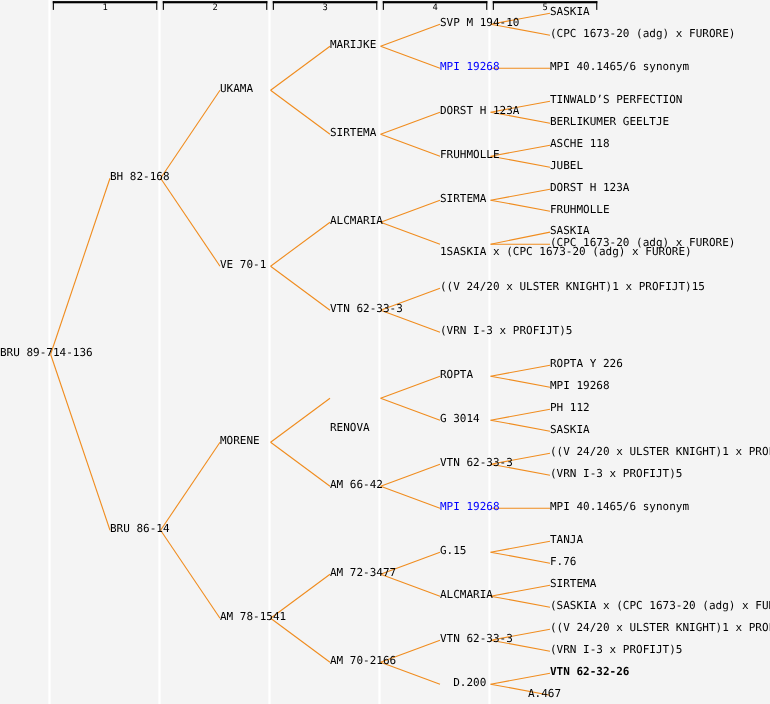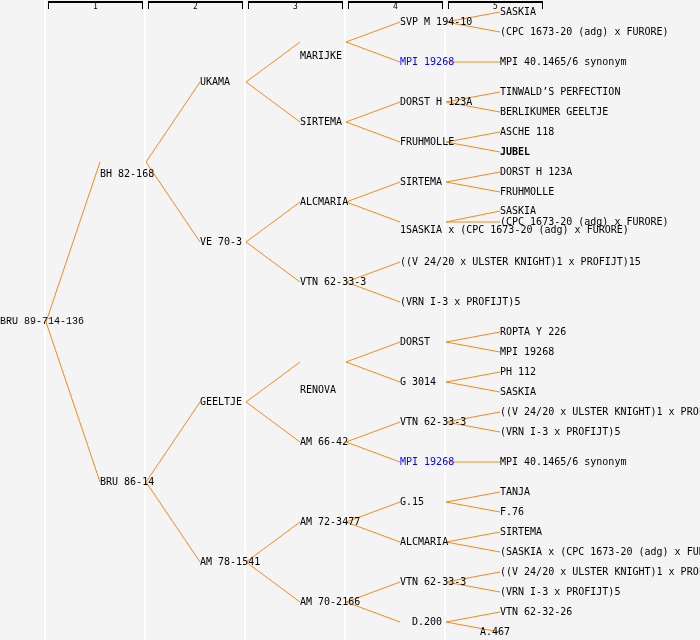--- a/index.html
+++ b/index.html
@@ -132,51 +132,51 @@
       <line x1="446" y1="582" x2="500" y2="592" stroke="#f08c1e" stroke-width="1"></line>
       <line x1="346" y1="602" x2="400" y2="582" stroke="#f08c1e" stroke-width="1"></line>
       <line x1="446" y1="622" x2="500" y2="612" stroke="#f08c1e" stroke-width="1"></line>
       <line x1="446" y1="622" x2="500" y2="632" stroke="#f08c1e" stroke-width="1"></line>
       <line x1="346" y1="602" x2="400" y2="622" stroke="#f08c1e" stroke-width="1"></line>
       <line x1="246" y1="562" x2="300" y2="602" stroke="#f08c1e" stroke-width="1"></line>
       <line x1="146" y1="482" x2="200" y2="562" stroke="#f08c1e" stroke-width="1"></line>
       <line x1="46" y1="322" x2="100" y2="482" stroke="#f08c1e" stroke-width="1"></line>
     </svg>
   <div id="nodes">
-      <div class="node" style="left: 0px; top: 322px; font-family: Liberation Mono, monospace;">BRU 89-714-136</div>
-      <div class="node" style="left: 100px; top: 162px; margin-top: 12px;">BH 82-168</div>
+      <div class="node" style="left: 0px; top: 322px;">BRU 89-714-136</div>
+      <div class="node" style="left: 100px; top: 162px;">BH 82-168</div>
       <div class="node" style="left: 200px; top: 82px;">UKAMA</div>
-      <div class="node" style="left: 300px; top: 42px; margin-top: 14px;">MARIJKE</div>
+      <div class="node" style="left: 300px; top: 42px;">MARIJKE</div>
       <div class="node" style="left: 400px; top: 22px;">SVP M 194-10</div>
       <div class="node" style="left: 500px; top: 12px;">SASKIA</div>
       <div class="node" style="left: 500px; top: 32px;">(CPC 1673-20 (adg) x FURORE)</div>
       <div class="node link" style="left: 400px; top: 62px;">MPI 19268</div>
       <div class="node" style="left: 500px; top: 62px;">MPI 40.1465/6 synonym</div>
       <div class="node" style="left: 300px; top: 122px;">SIRTEMA</div>
       <div class="node" style="left: 400px; top: 102px;">DORST H 123A</div>
       <div class="node" style="left: 500px; top: 92px;">TINWALD’S PERFECTION</div>
       <div class="node" style="left: 500px; top: 112px;">BERLIKUMER GEELTJE</div>
       <div class="node" style="left: 400px; top: 142px;">FRUHMOLLE</div>
       <div class="node" style="left: 500px; top: 132px;">ASCHE 118</div>
-      <div class="node" style="left: 500px; top: 152px; font-weight: bold;">JUBEL</div>
-      <div class="node" style="left: 200px; top: 242px;">VE 70-3</div>
+      <div class="node" style="left: 500px; top: 152px;">JUBEL</div>
+      <div class="node" style="left: 200px; top: 242px;">VE 70-1</div>
       <div class="node" style="left: 300px; top: 202px;">ALCMARIA</div>
       <div class="node" style="left: 400px; top: 182px;">SIRTEMA</div>
       <div class="node" style="left: 500px; top: 172px;">DORST H 123A</div>
       <div class="node" style="left: 500px; top: 192px;">FRUHMOLLE</div>
       <div class="node" style="left: 400px; top: 230px;">1SASKIA x (CPC 1673-20 (adg) x FURORE)</div>
       <div class="node" style="left: 500px; top: 211px;">SASKIA</div>
       <div class="node" style="left: 500px; top: 222px;">(CPC 1673-20 (adg) x FURORE)</div>
       <div class="node" style="left: 300px; top: 282px;">VTN 62-33-3</div>
       <div class="node" style="left: 400px; top: 262px;">((V 24/20 x ULSTER KNIGHT)1 x PROFIJT)15</div>
       <div class="node" style="left: 400px; top: 302px;">(VRN I-3 x PROFIJT)5</div>
       <div class="node" style="left: 100px; top: 482px;">BRU 86-14</div>
-      <div class="node" style="left: 200px; top: 402px;">GEELTJE</div>
+      <div class="node" style="left: 200px; top: 402px;">MORENE</div>
       <div class="node" style="left: 300px; top: 362px; margin-top: 28px;">RENOVA</div>
-      <div class="node" style="left: 400px; top: 342px;">DORST</div>
+      <div class="node" style="left: 400px; top: 342px;">ROPTA</div>
       <div class="node" style="left: 500px; top: 332px;">ROPTA Y 226</div>
       <div class="node" style="left: 500px; top: 352px;">MPI 19268</div>
       <div class="node" style="left: 400px; top: 382px;">G 3014</div>
       <div class="node" style="left: 500px; top: 372px;">PH 112</div>
       <div class="node" style="left: 500px; top: 392px;">SASKIA</div>
       <div class="node" style="left: 300px; top: 442px;">AM 66-42</div>
       <div class="node" style="left: 400px; top: 422px;">VTN 62-33-3</div>
       <div class="node" style="left: 500px; top: 412px;">((V 24/20 x ULSTER KNIGHT)1 x PROFIJT)15</div>
       <div class="node" style="left: 500px; top: 432px;">(VRN I-3 x PROFIJT)5</div>
       <div class="node link" style="left: 400px; top: 462px;">MPI 19268</div>
@@ -187,16 +187,16 @@
       <div class="node" style="left: 500px; top: 492px;">TANJA</div>
       <div class="node" style="left: 500px; top: 512px;">F.76</div>
       <div class="node" style="left: 400px; top: 542px;">ALCMARIA</div>
       <div class="node" style="left: 500px; top: 532px;">SIRTEMA</div>
       <div class="node" style="left: 500px; top: 552px;">(SASKIA x (CPC 1673-20 (adg) x FURORE))</div>
       <div class="node" style="left: 300px; top: 602px;">AM 70-2166</div>
       <div class="node" style="left: 400px; top: 582px;">VTN 62-33-3</div>
       <div class="node" style="left: 500px; top: 572px;">((V 24/20 x ULSTER KNIGHT)1 x PROFIJT)15</div>
       <div class="node" style="left: 500px; top: 592px;">(VRN I-3 x PROFIJT)5</div>
       <div class="node" style="left: 400px; top: 622px; padding-left: 12px;">D.200</div>
-      <div class="node" style="left: 500px; top: 612px;">VTN 62-32-26</div>
+      <div class="node" style="left: 500px; top: 612px; font-weight: bold;">VTN 62-32-26</div>
       <div class="node" style="left: 480px; top: 632px;">A.467</div>
     </div>
 </div>
 
 </body></html>

